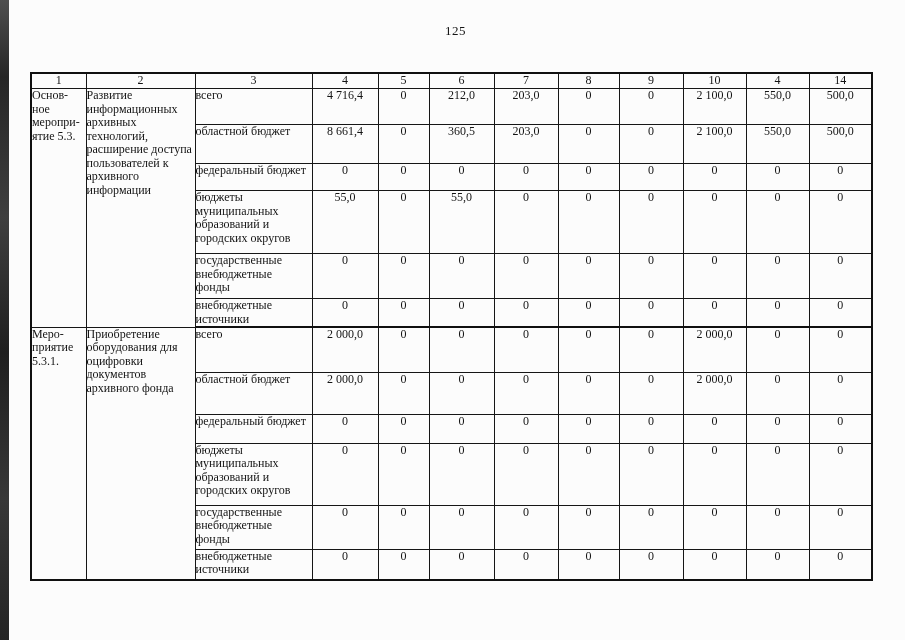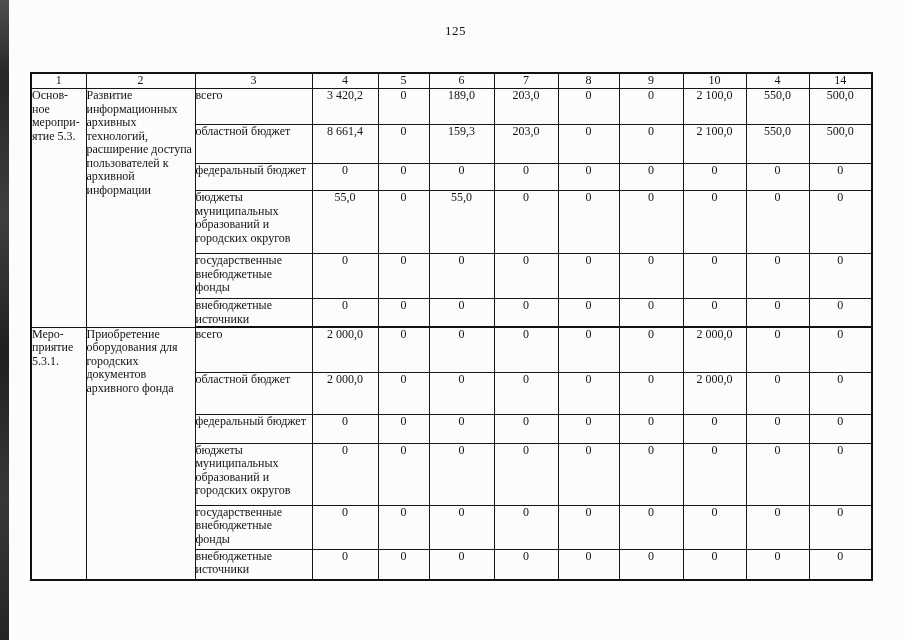--- a/index.html
+++ b/index.html
@@ -81,38 +81,38 @@
         <td rowspan="6" class="id-cell">Основ-
 ное
 меропри-
 ятие 5.3.</td>
         <td rowspan="6" class="name-cell">Развитие
 информационных
 архивных
 технологий,
 расширение доступа
 пользователей к
-архивной
+архивного
 информации</td>
         <td class="source-cell">всего</td>
-        <td class="value-cell">3 420,2</td>
-        <td class="value-cell">0</td>
-        <td class="value-cell">189,0</td>
+        <td class="value-cell">4 716,4</td>
+        <td class="value-cell">0</td>
+        <td class="value-cell">212,0</td>
         <td class="value-cell">203,0</td>
         <td class="value-cell">0</td>
         <td class="value-cell">0</td>
         <td class="value-cell">2 100,0</td>
         <td class="value-cell">550,0</td>
         <td class="value-cell">500,0</td>
       </tr>
       <tr style="height: 39px;">
         <td class="source-cell">областной бюджет</td>
         <td class="value-cell">8 661,4</td>
         <td class="value-cell">0</td>
-        <td class="value-cell">159,3</td>
+        <td class="value-cell">360,5</td>
         <td class="value-cell">203,0</td>
         <td class="value-cell">0</td>
         <td class="value-cell">0</td>
         <td class="value-cell">2 100,0</td>
         <td class="value-cell">550,0</td>
         <td class="value-cell">500,0</td>
       </tr>
       <tr style="height: 27px;">
         <td class="source-cell">федеральный бюджет</td>
         <td class="value-cell">0</td>
@@ -166,21 +166,21 @@
         <td class="value-cell">0</td>
         <td class="value-cell">0</td>
         <td class="value-cell">0</td>
       </tr>
       <tr style="height: 45px; padding-left: 48px;">
         <td rowspan="6" class="id-cell">Меро-
 приятие
 5.3.1.</td>
         <td rowspan="6" class="name-cell">Приобретение
 оборудования для
-городских
+оцифровки
 документов
 архивного фонда</td>
         <td class="source-cell">всего</td>
         <td class="value-cell">2 000,0</td>
         <td class="value-cell">0</td>
         <td class="value-cell">0</td>
         <td class="value-cell">0</td>
         <td class="value-cell">0</td>
         <td class="value-cell">0</td>
         <td class="value-cell">2 000,0</td>

